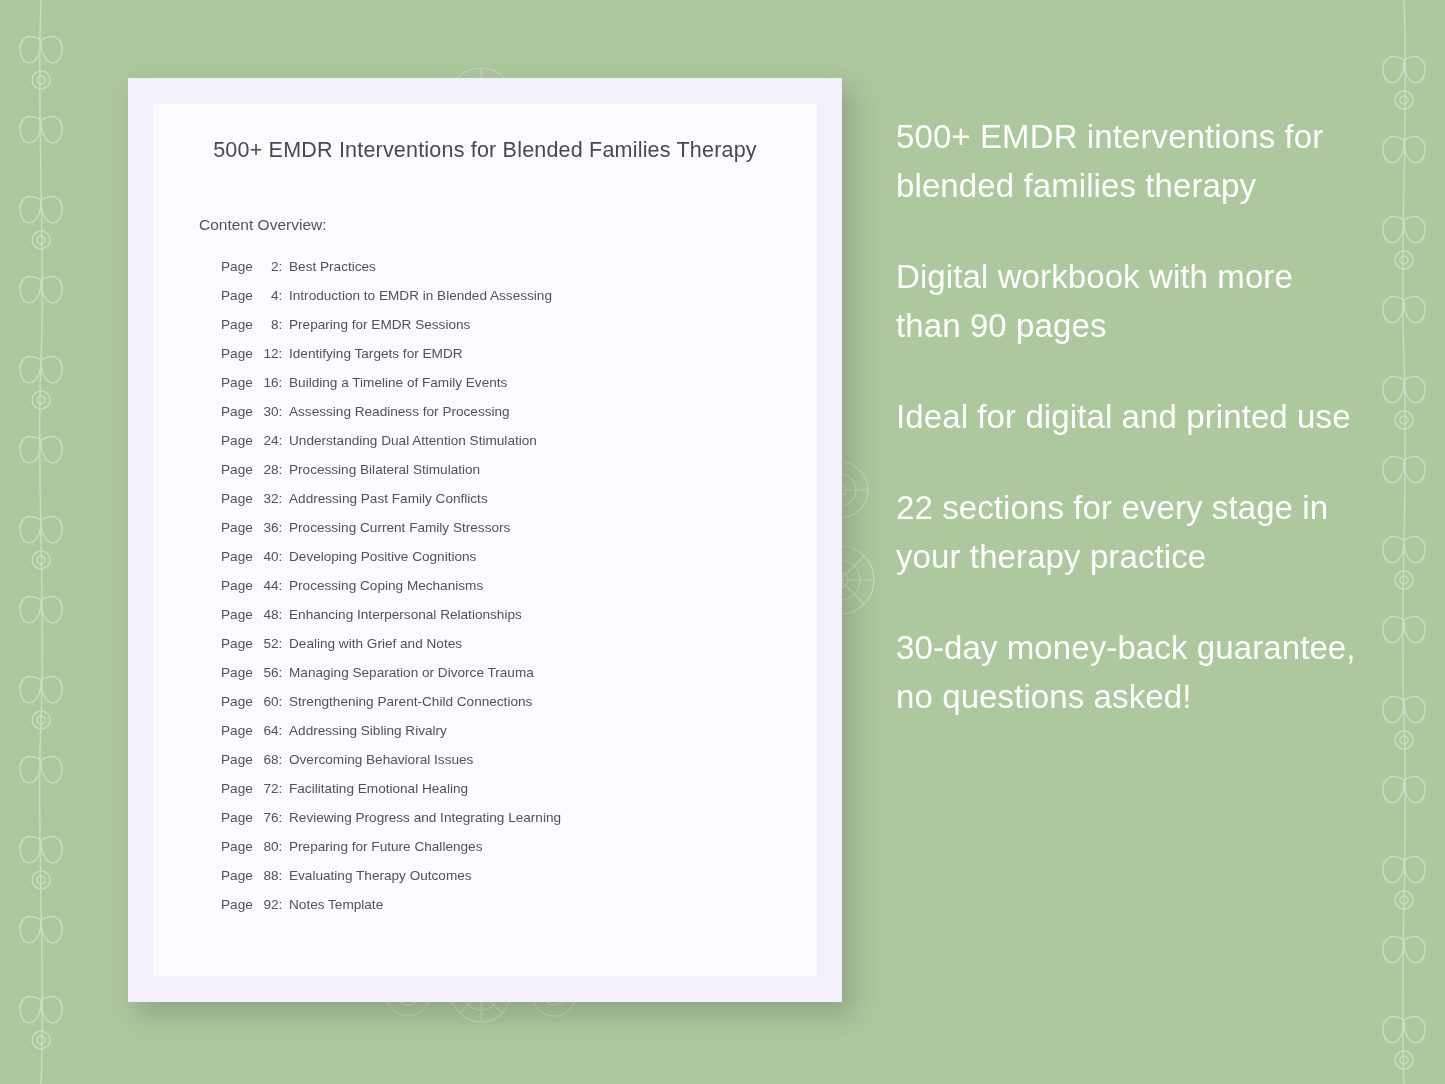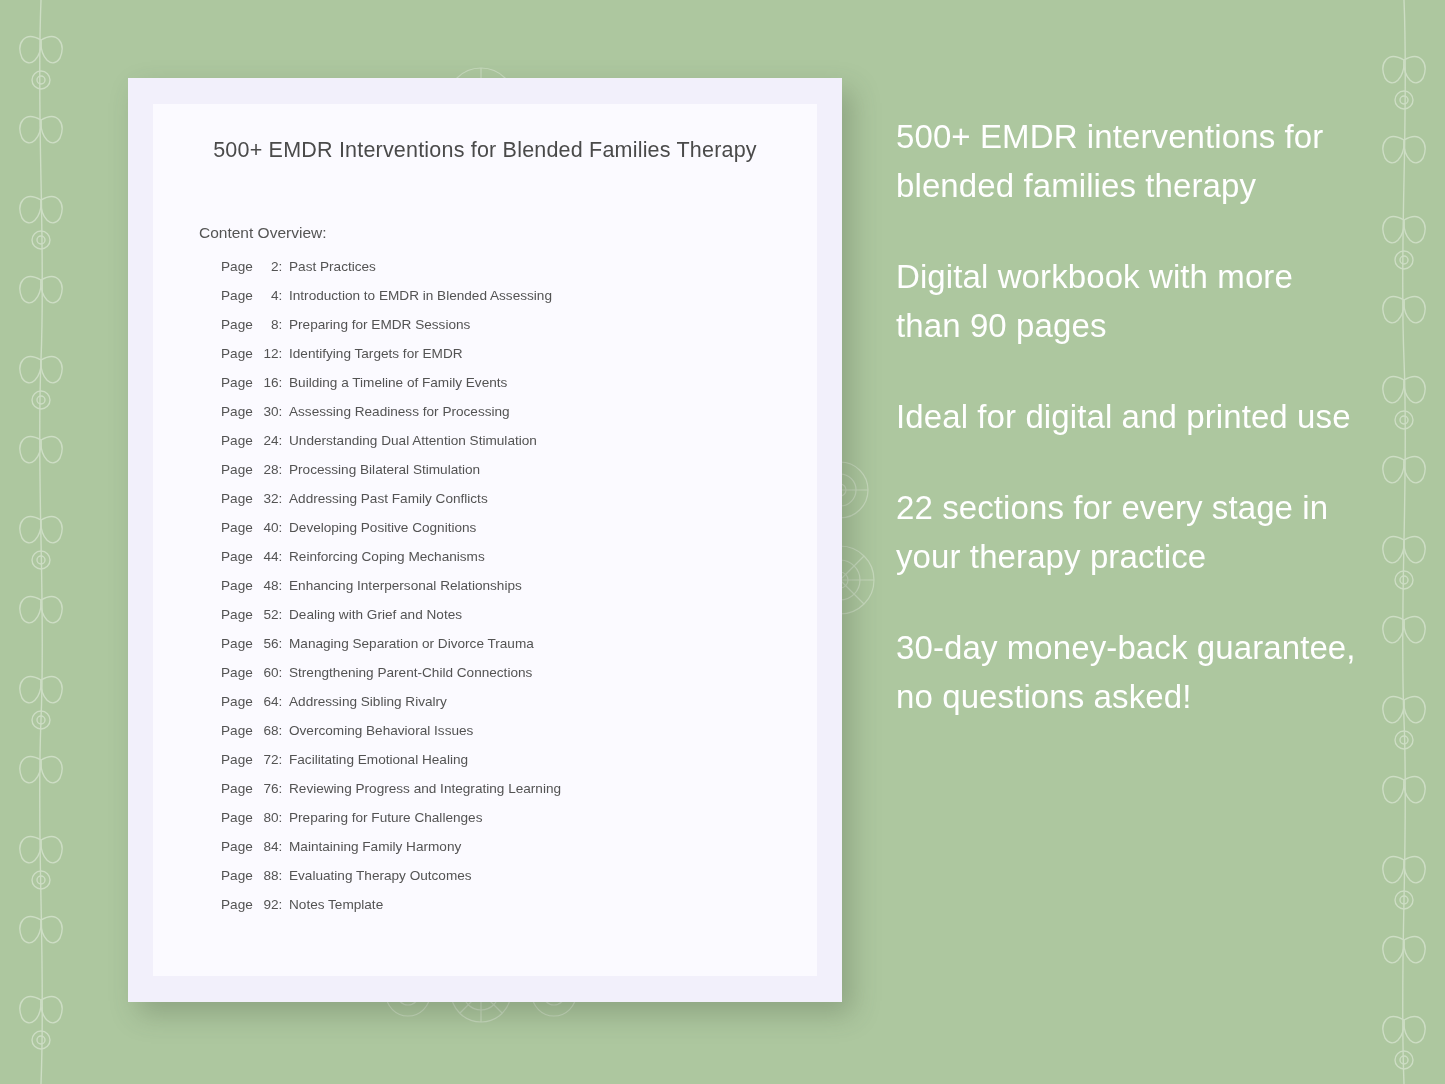--- a/index.html
+++ b/index.html
@@ -65,21 +65,21 @@
     font-size: 21.5px;
     line-height: 29px;
     color: #4a4a4a;
     letter-spacing: 0.2px;
     padding: 0 60px;
   }
 
   .overview-label {
     position: absolute;
     left: 46px;
-    top: 120px;
+    top: 112px;
     font-size: 15.5px;
     color: #545454;
   }
 
   .toc {
     position: absolute;
     left: 68px;
     top: 148px;
     right: 28px;
     list-style: none;
@@ -276,21 +276,21 @@
 </div>
 
 <div class="page-shadow"></div>
 
 <div class="page-inner">
   <div class="doc-title">500+ EMDR Interventions for Blended Families Therapy</div>
   <div class="overview-label">Content Overview:</div>
   <ul class="toc" id="toc-list">
       <li>
         <span class="pg"><span>Page</span> <span class="num">2</span>:</span>
-        <span class="ttl">Past Practices</span>
+        <span class="ttl">Best Practices</span>
       </li>
       <li>
         <span class="pg"><span>Page</span> <span class="num">4</span>:</span>
         <span class="ttl">Introduction to EMDR in Blended Assessing</span>
       </li>
       <li>
         <span class="pg"><span>Page</span> <span class="num">8</span>:</span>
         <span class="ttl">Preparing for EMDR Sessions</span>
       </li>
       <li>
@@ -311,26 +311,30 @@
       </li>
       <li>
         <span class="pg"><span>Page</span> <span class="num">28</span>:</span>
         <span class="ttl">Processing Bilateral Stimulation</span>
       </li>
       <li>
         <span class="pg"><span>Page</span> <span class="num">32</span>:</span>
         <span class="ttl">Addressing Past Family Conflicts</span>
       </li>
       <li>
+        <span class="pg"><span>Page</span> <span class="num">36</span>:</span>
+        <span class="ttl">Processing Current Family Stressors</span>
+      </li>
+      <li>
         <span class="pg"><span>Page</span> <span class="num">40</span>:</span>
         <span class="ttl">Developing Positive Cognitions</span>
       </li>
       <li>
         <span class="pg"><span>Page</span> <span class="num">44</span>:</span>
-        <span class="ttl">Reinforcing Coping Mechanisms</span>
+        <span class="ttl">Processing Coping Mechanisms</span>
       </li>
       <li>
         <span class="pg"><span>Page</span> <span class="num">48</span>:</span>
         <span class="ttl">Enhancing Interpersonal Relationships</span>
       </li>
       <li>
         <span class="pg"><span>Page</span> <span class="num">52</span>:</span>
         <span class="ttl">Dealing with Grief and Notes</span>
       </li>
       <li>
@@ -353,24 +357,20 @@
         <span class="pg"><span>Page</span> <span class="num">72</span>:</span>
         <span class="ttl">Facilitating Emotional Healing</span>
       </li>
       <li>
         <span class="pg"><span>Page</span> <span class="num">76</span>:</span>
         <span class="ttl">Reviewing Progress and Integrating Learning</span>
       </li>
       <li>
         <span class="pg"><span>Page</span> <span class="num">80</span>:</span>
         <span class="ttl">Preparing for Future Challenges</span>
-      </li>
-      <li>
-        <span class="pg"><span>Page</span> <span class="num">84</span>:</span>
-        <span class="ttl">Maintaining Family Harmony</span>
       </li>
       <li>
         <span class="pg"><span>Page</span> <span class="num">88</span>:</span>
         <span class="ttl">Evaluating Therapy Outcomes</span>
       </li>
       <li>
         <span class="pg"><span>Page</span> <span class="num">92</span>:</span>
         <span class="ttl">Notes Template</span>
       </li>
     </ul>

